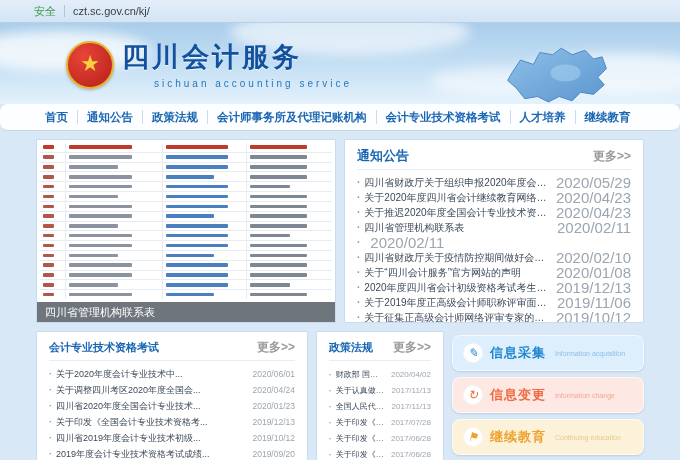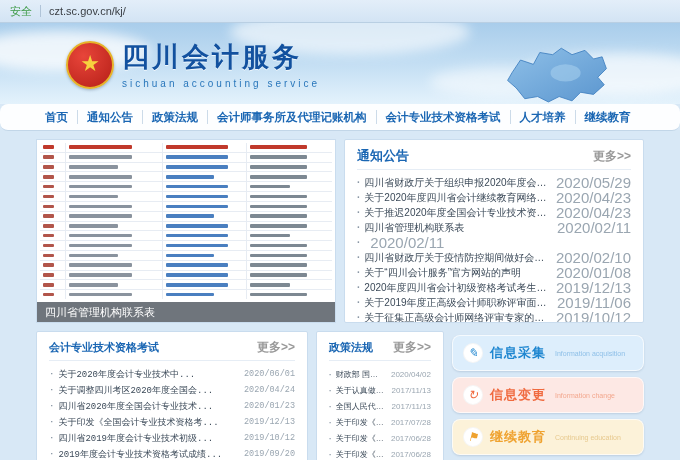--- a/index.html
+++ b/index.html
@@ -8,21 +8,21 @@
     background:#d8e8f6;
     font-family:"Liberation Sans", sans-serif;
     -webkit-font-smoothing:antialiased;
   }
   
   .browser-bar{
     height:22px;background:linear-gradient(#e3eef9,#d3e4f4);
     border-bottom:1px solid #b9cfe3;
     display:flex;align-items:center;padding:0 10px;font-size:11px;color:#444;
   }
-  .browser-bar .secure{color:#3c9a46;}
+  .browser-bar .secure{color:#3c9a46;margin-left:24px;}
   .browser-bar .sep{width:1px;height:12px;background:#b0c4d8;margin:0 8px;}
   .browser-bar .url{color:#3a3f45;}
   
   .header{
     position:relative;height:81px;overflow:hidden;
     background:linear-gradient(180deg,#a9cdeb 0%,#c6e0f4 55%,#e4f2fc 100%);
   }
   .cloud{position:absolute;background:#ffffff;border-radius:50%;filter:blur(6px);opacity:.75;}
   .cl1{width:180px;height:40px;left:-30px;top:8px;}
   .cl2{width:240px;height:46px;left:230px;top:-14px;opacity:.6;}
@@ -33,21 +33,21 @@
     background:radial-gradient(circle at 35% 30%,#e8453a,#b51f17);
     border:2px solid #e6b32a;display:flex;align-items:center;justify-content:center;
     box-shadow:0 1px 3px rgba(40,60,90,.35);
   }
   .emblem .star{color:#f7d13e;font-size:22px;line-height:1;margin-top:-2px;}
   .titles{position:absolute;left:122px;top:16px;}
   .site-title{
     font-size:27px;font-weight:bold;color:#12519f;letter-spacing:3px;
     text-shadow:0 1px 0 rgba(255,255,255,.7);
   }
-  .site-subtitle{font-size:10px;color:#2a77bb;letter-spacing:3px;margin-top:3px;}
+  .site-subtitle{font-size:10px;color:#2a77bb;letter-spacing:3px;margin-top:3px;margin-left:32px;}
   .map{position:absolute;right:68px;top:22px;}
   
   .nav{
     height:26px;background:rgba(255,255,255,.94);
     border-bottom:1px solid #c2d6e8;display:flex;align-items:center;border-radius:8px;
   }
   .nav ul{list-style:none;margin:0;padding:0 0 0 36px;display:flex;align-items:center;height:100%;}
   .nav li{
     padding:0 9px;font-size:11.5px;font-weight:bold;color:#1a66b3;cursor:pointer;
     height:14px;line-height:14px;white-space:nowrap;
@@ -86,21 +86,21 @@
   .panel li{display:flex;align-items:center;cursor:pointer;}
   .panel li::before{content:"·";color:#8a97a5;margin-right:4px;font-weight:bold;}
   .panel .t{flex:1;white-space:nowrap;overflow:hidden;text-overflow:ellipsis;color:#3c4a59;}
   .panel .d{color:#9aa6b1;margin-left:6px;white-space:nowrap;}
   .notices{flex:1;height:184px;}
   .notices .panel-title{font-size:13px;}
   .notices li{height:15px;font-size:10px;}
   .notices .d{font-size:15px;}
   .exam{width:272px;height:160px;}
   .exam .panel-title{font-size:11px;}
-  .exam li{height:16px;font-size:9px;font-family:Liberation Mono, monospace;}
+  .exam li{height:16px;font-size:9px;}
   .exam .d{font-size:8.5px;}
   .policy{flex:1;height:160px;}
   .policy .panel-title{font-size:11px;}
   .policy li{height:16px;font-size:8px;}
   .policy .d{font-size:8px;}
   
   .services{width:192px;padding-top:4px;box-sizing:border-box;}
   .card{
     height:34px;border-radius:8px;display:flex;align-items:center;gap:7px;
     padding:0 10px;margin-bottom:6px;cursor:pointer;

